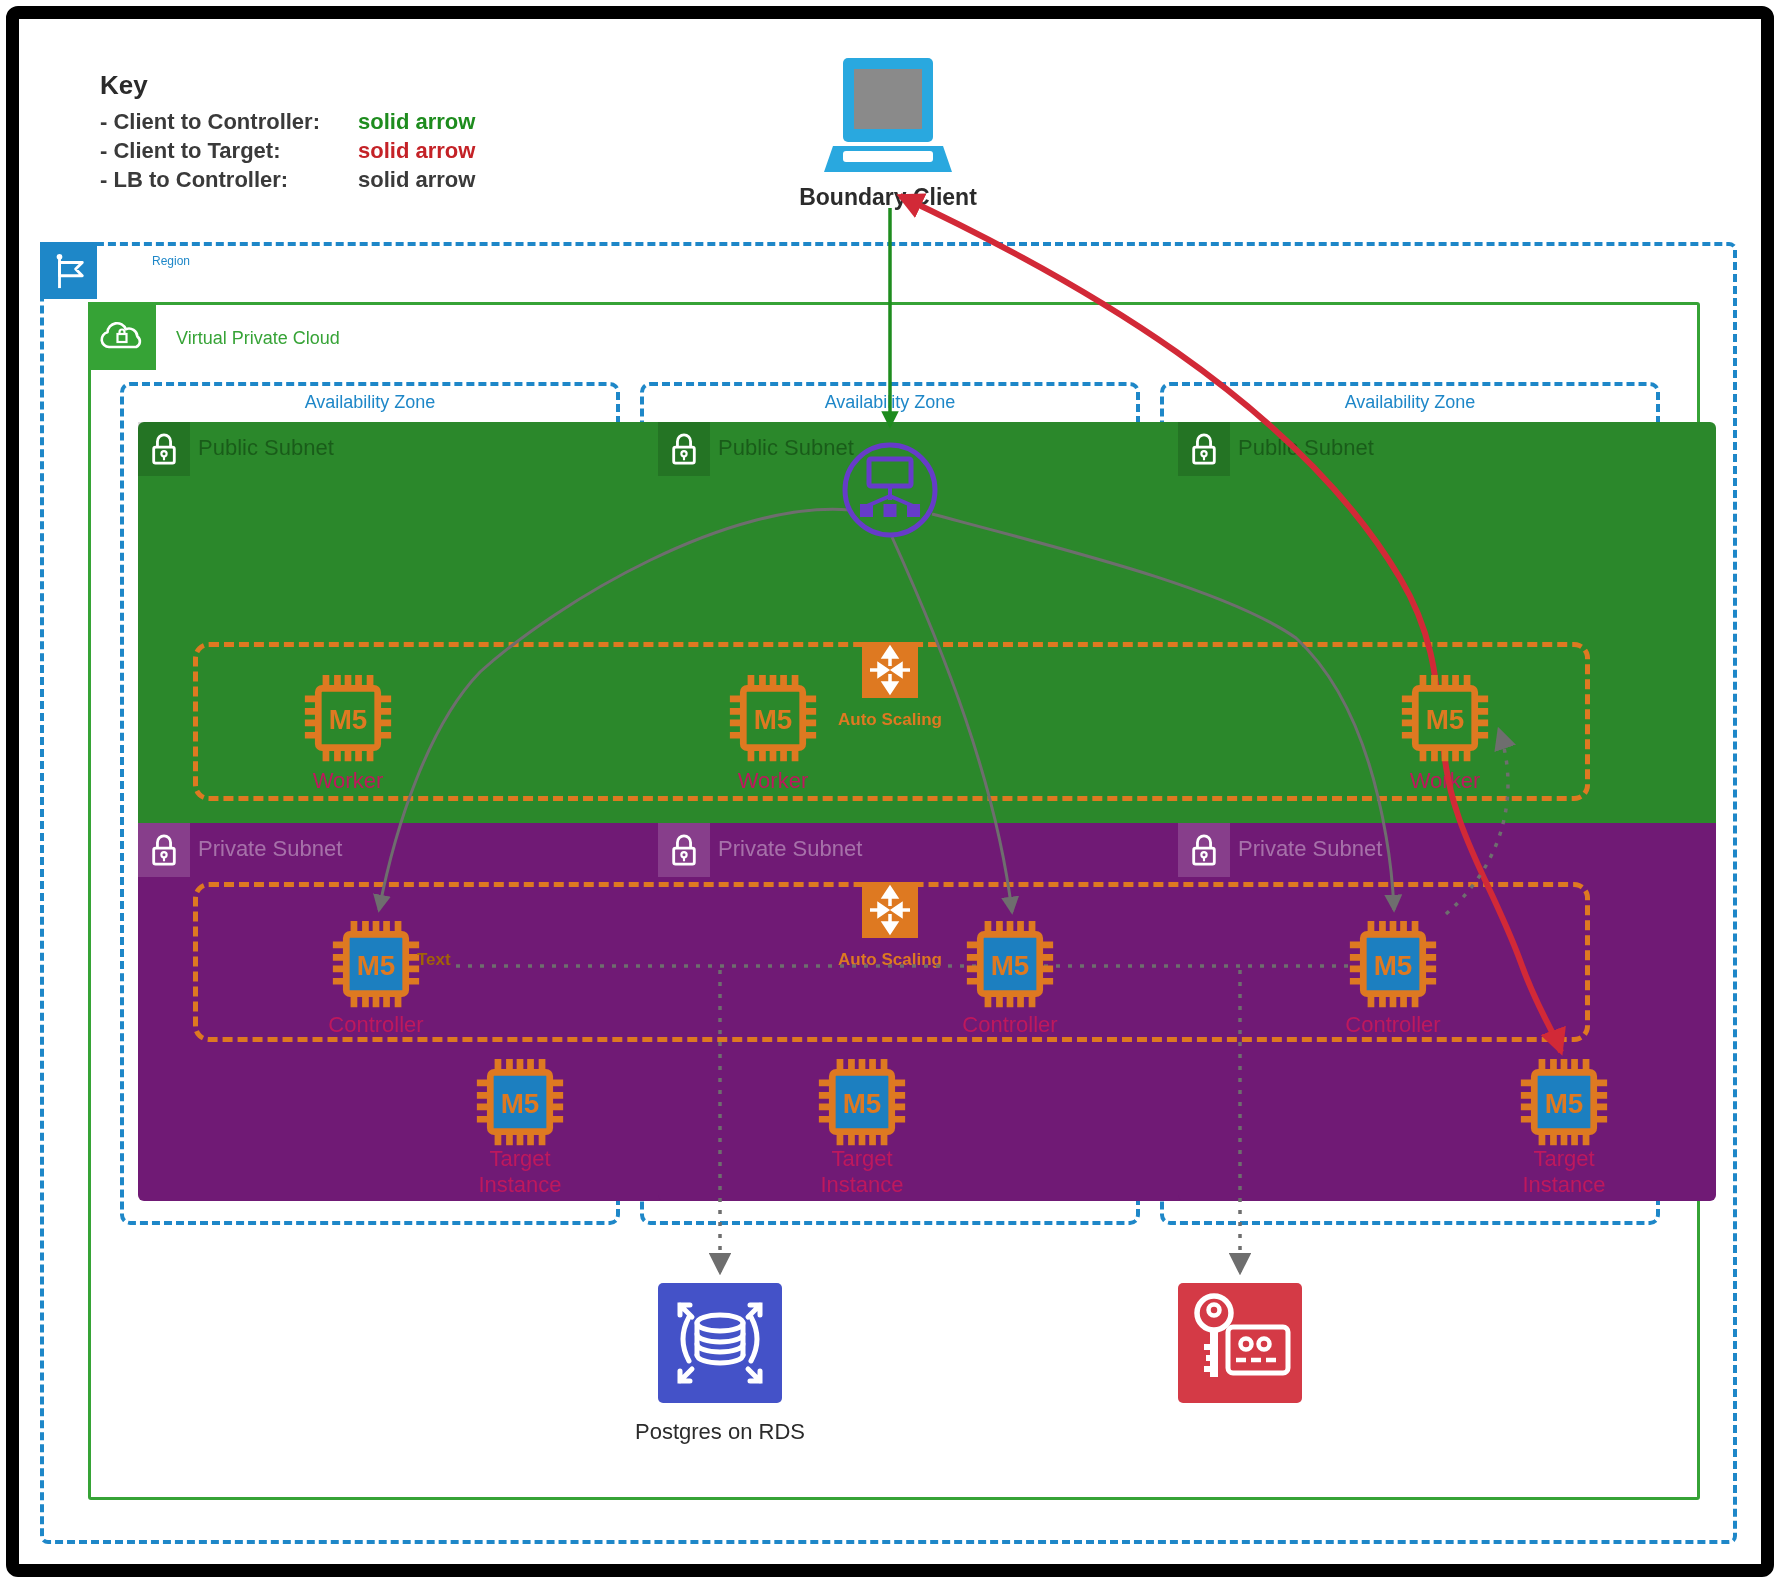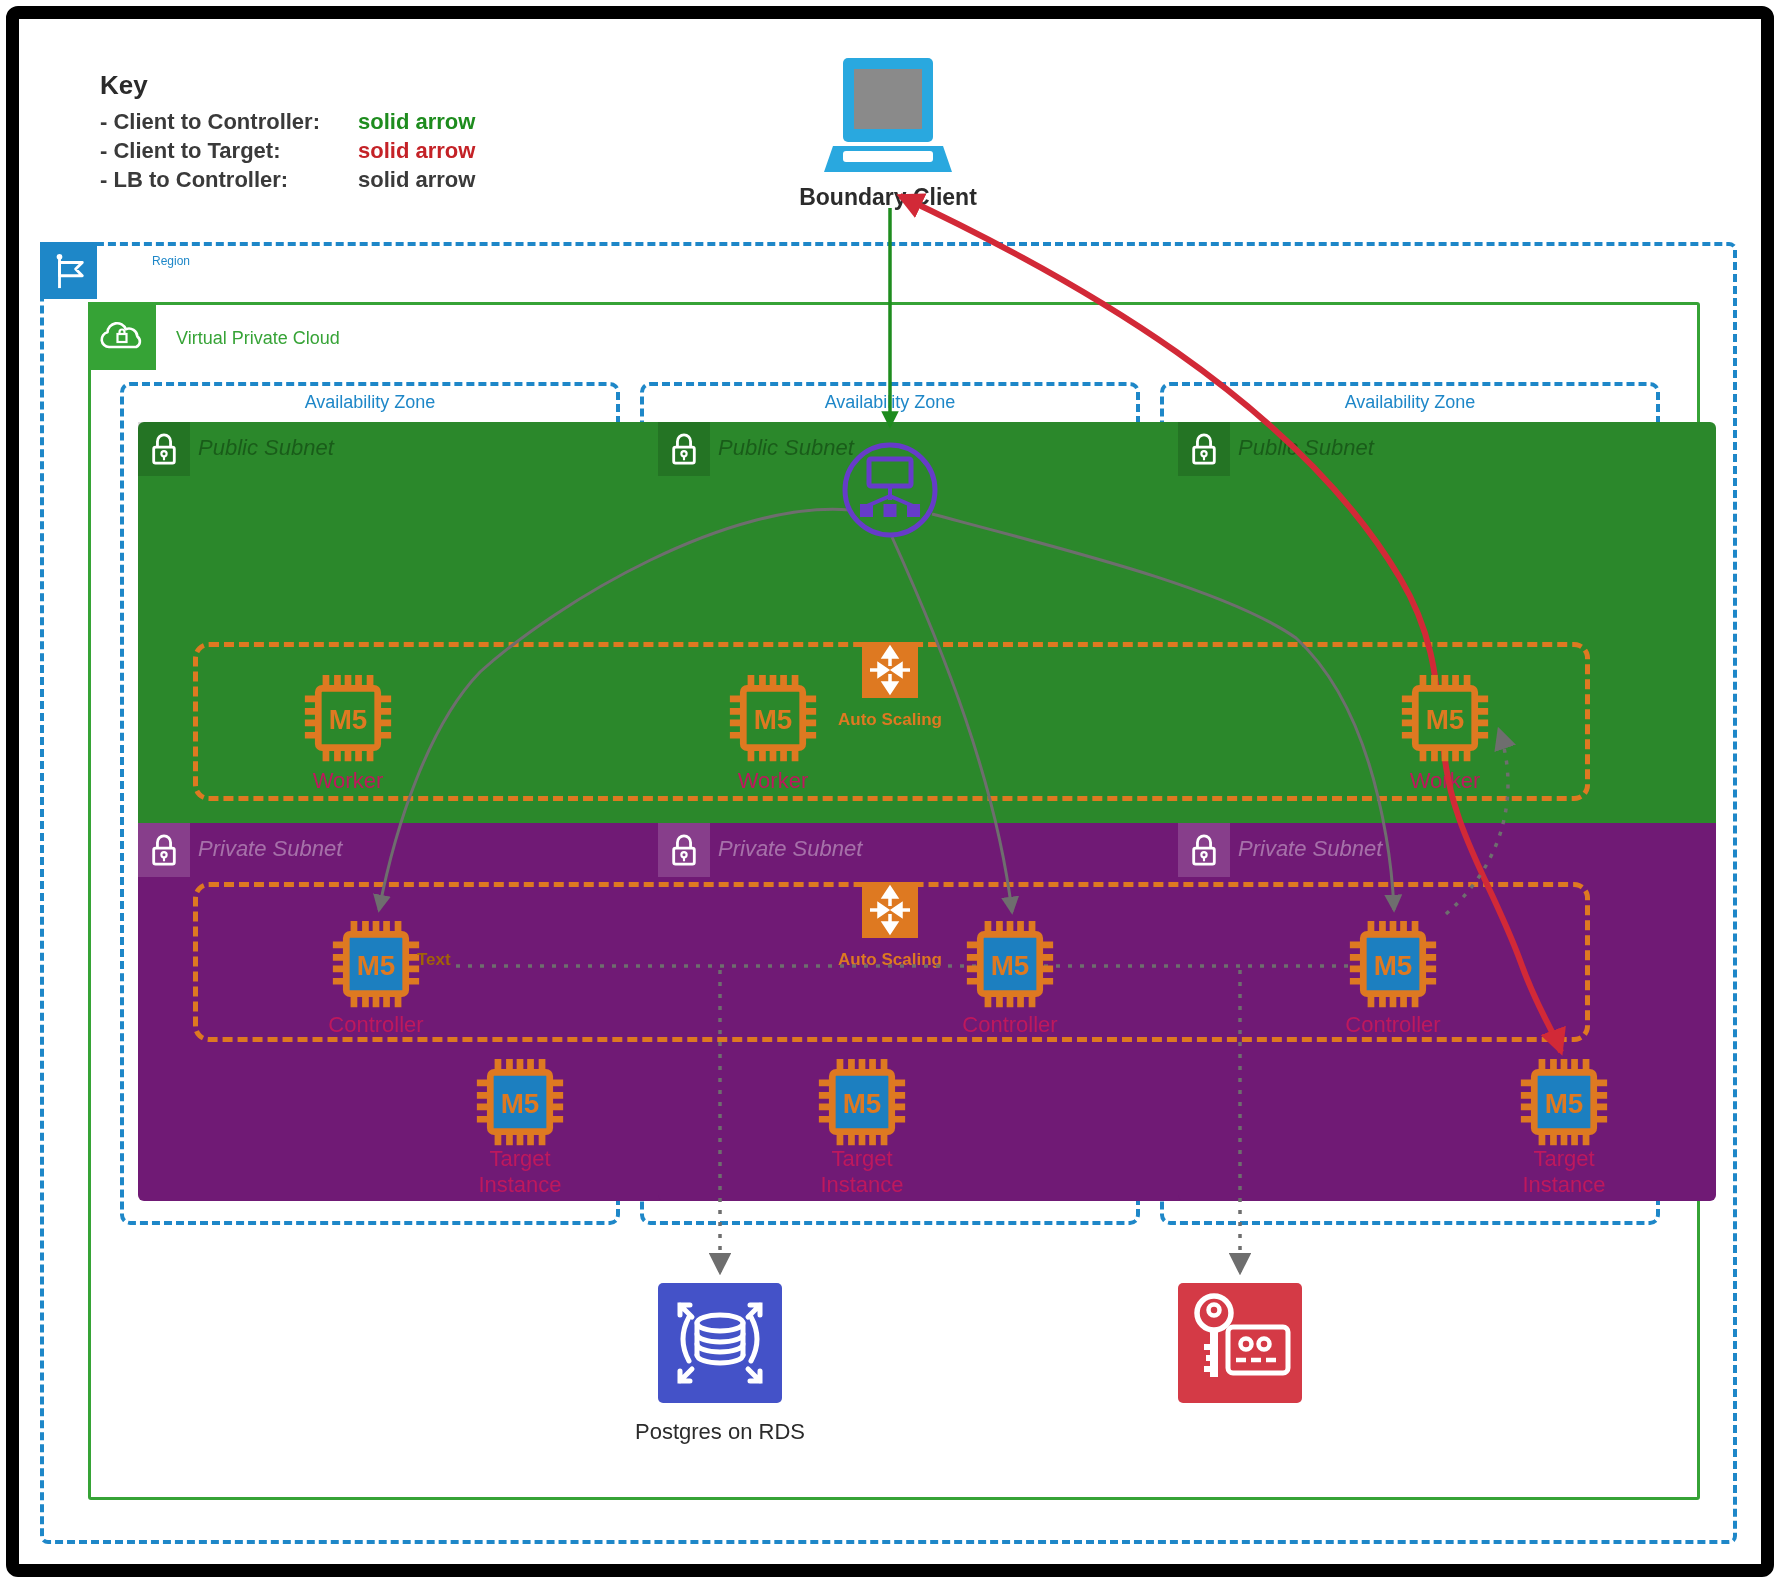--- a/index.html
+++ b/index.html
@@ -31,21 +31,21 @@
     display:flex;align-items:center;justify-content:center;z-index:2;}
   #vpc-label{position:absolute;left:176px;top:328px;font-size:18px;color:#36A336;}
 
   
   .az{position:absolute;top:382px;width:500px;height:843px;border:4px dashed #1E87C8;
     border-radius:10px;box-sizing:border-box;}
   #az1{left:120px;} #az2{left:640px;} #az3{left:1160px;}
   .az-label{position:absolute;top:392px;width:500px;text-align:center;font-size:18px;color:#1E87C8;}
   #az1-label{left:120px;} #az2-label{left:640px;} #az3-label{left:1160px;}
 
-  .subnet{position:absolute;width:538px;box-sizing:border-box;font-style:italic;}
+  .subnet{position:absolute;width:538px;box-sizing:border-box;}
   .pub{top:422px;height:401px;background:#2B882B;border-radius:6px 6px 0 0;}
   .priv{top:823px;height:378px;background:#701a75;border-radius:0 0 6px 6px;}
   .sn1{left:138px;} .sn2{left:658px;} .sn3{left:1178px;}
   .plate{position:absolute;width:52px;height:54px;display:flex;align-items:center;justify-content:center;}
   .pub  .plate{background:rgba(0,0,0,0.14);}
   .priv .plate{background:rgba(255,255,255,0.16);}
   .sn-label{position:absolute;left:60px;top:13px;font-size:22px;}
   .pub  .sn-label{color:rgba(0,30,0,0.42);}
   .priv .sn-label{color:rgba(255,255,255,0.38);}
 

